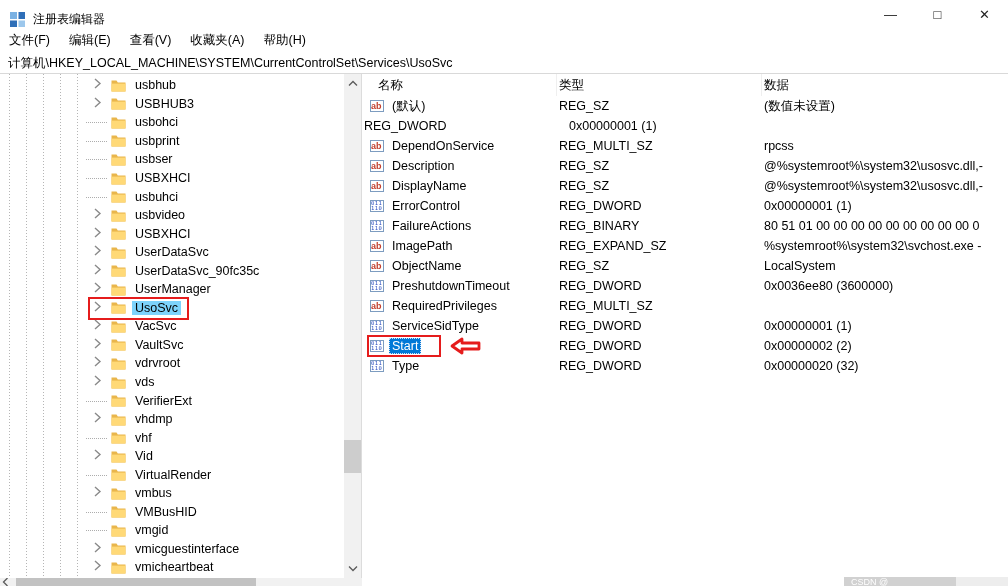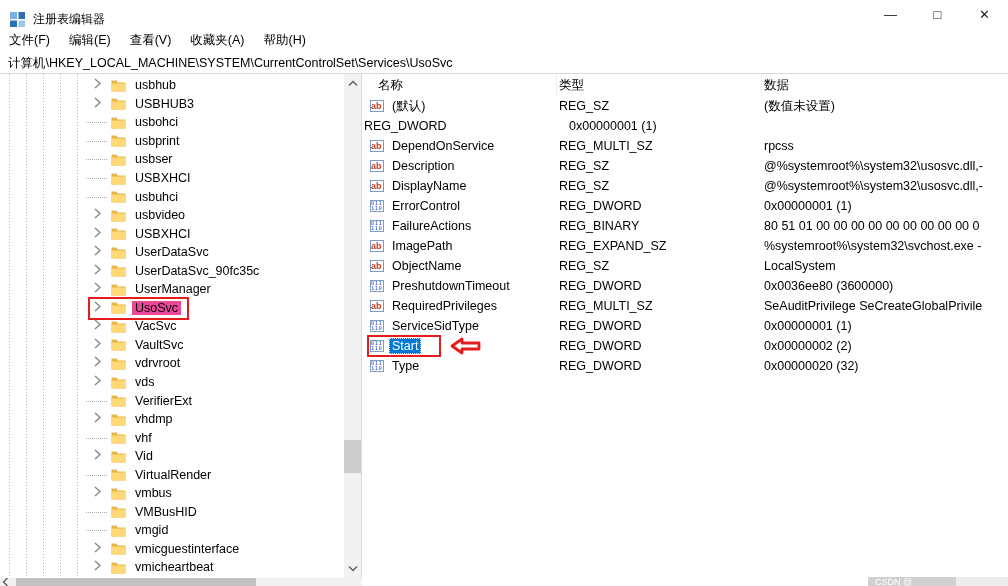--- a/index.html
+++ b/index.html
@@ -23,21 +23,21 @@
   .tree-panel { position: relative; width: 362px; flex: 0 0 362px; border-right: 1px solid #dcdcdc; }
   .tree-content { position: absolute; left: 0; top: 0; right: 17px; bottom: 8px; overflow: hidden; padding-top: 2px; }
   .guide { position: absolute; top: 0; bottom: 0; width: 1px;
     background-image: repeating-linear-gradient(to bottom, #b5b5b5 0 1px, transparent 1px 3px); }
   .tree-row { position: relative; height: 18.55px; display: flex; align-items: center; padding-left: 103px; margin-left: 8px; }
   .tree-row .chev { position: absolute; left: 85px; top: 50%; transform: translateY(-50%); display: none; }
   .tree-row.expandable .chev { display: block; }
   .tree-row:not(.expandable)::before { content: ""; position: absolute; left: 78px; top: 50%; width: 21px; border-top: 1px dotted #adadad; }
   .folder-icon { flex: 0 0 15px; height: 13px; }
   .tree-row .label { margin-left: 6px; white-space: nowrap; padding: 0 3px; }
-  .tree-row.selected .label { background: #ec4899; }
+  .tree-row.selected .label { background: #7dd3fc; }
   .sel-box { display: none; }
   .tree-row.selected .sel-box { display: block; position: absolute; left: 80px; top: -2px; width: 101px; height: 23px; border: 2px solid #e51c1c; z-index: 3; }
   
   .tree-vscroll { position: absolute; top: 0; right: 0; bottom: 8px; width: 17px; background: #f1f1f1; }
   .vthumb { position: absolute; left: 0; width: 17px; top: 366px; height: 33px; background: #cdcdcd; }
   .scroll-arrow { position: absolute; left: 0; width: 17px; height: 17px; display: flex; align-items: center; justify-content: center; }
   .scroll-arrow.up { top: 1px; } .scroll-arrow.down { bottom: 1px; }
   .tree-hscroll { position: absolute; left: 0; bottom: 0; width: 362px; height: 8px; background: #f1f1f1; overflow: hidden; }
   .hthumb { position: absolute; left: 16px; top: 0; height: 8px; width: 240px; background: #c2c2c2; }
   .hscroll-arrow { position: absolute; left: 2px; top: -3px; }
@@ -59,21 +59,21 @@
     font-family: "DejaVu Sans Mono", monospace; text-align: center; }
   .list-row.t-sz .ab { display: block; }
   .list-row.t-dw .dw { display: block; }
   .name-label { padding: 1px 3px; }
   .list-row.selected .name-label { background: #0078d7; color: #fff; outline: 1px dotted #cfe0f5; outline-offset: -1px; }
   .red-box, .red-arrow { display: none; }
   .list-row.selected .red-box { display: block; position: absolute; left: 5px; top: -1px; width: 74px; height: 22px; border: 2px solid #e51c1c; z-index: 3; }
   .list-row.selected .red-arrow { display: block; position: absolute; left: 88px; top: 1px; z-index: 3; }
   
   .watermark { position: absolute; right: 0; bottom: 0; height: 9px; display: flex; overflow: hidden; opacity: .85; }
-  .wm-left { background: #c9c9c9; color: #fff; font-size: 9px; line-height: 10px; width: 88px; padding-left: 7px; overflow: hidden; }
+  .wm-left { background: #c9c9c9; color: #fff; font-size: 9px; line-height: 10px; width: 112px; padding-left: 7px; overflow: hidden; }
   .wm-right { background: #ebebeb; width: 52px; }
 </style>
 </head>
 <body>
 
 <div class="window">
 
   <div class="titlebar">
     <span class="app-icon">
       <svg width="17" height="17" viewBox="0 0 17 17">
@@ -624,21 +624,20 @@
   </div>
           <div class="list-row t-sz">
     <div class="cell-name">
       <span class="vicon">
         <span class="ab">ab</span>
 
       </span>
       <span class="name-label">RequiredPrivileges</span>
     </div>
     <div class="cell-type">REG_MULTI_SZ</div>
-    <div class="cell-data">SeAuditPrivilege SeCreateGlobalPrivile</div>
 
   </div>
           <div class="list-row t-dw">
     <div class="cell-name">
       <span class="vicon">
 
         <span class="dw">011</span>
         <span class="dw">110</span>
       </span>
       <span class="name-label">ServiceSidType</span>

